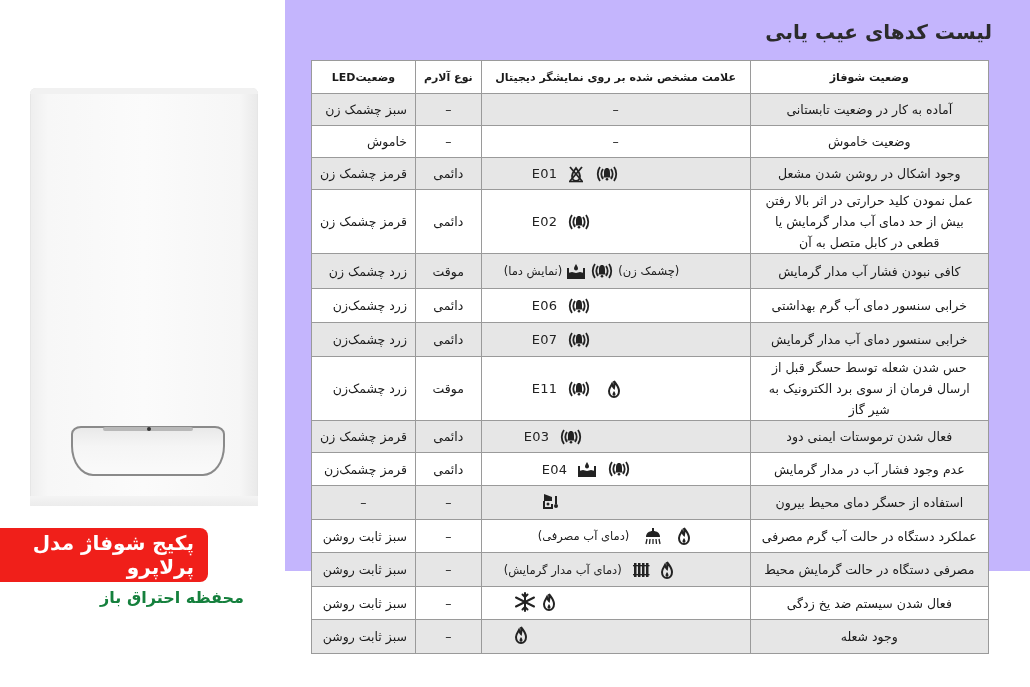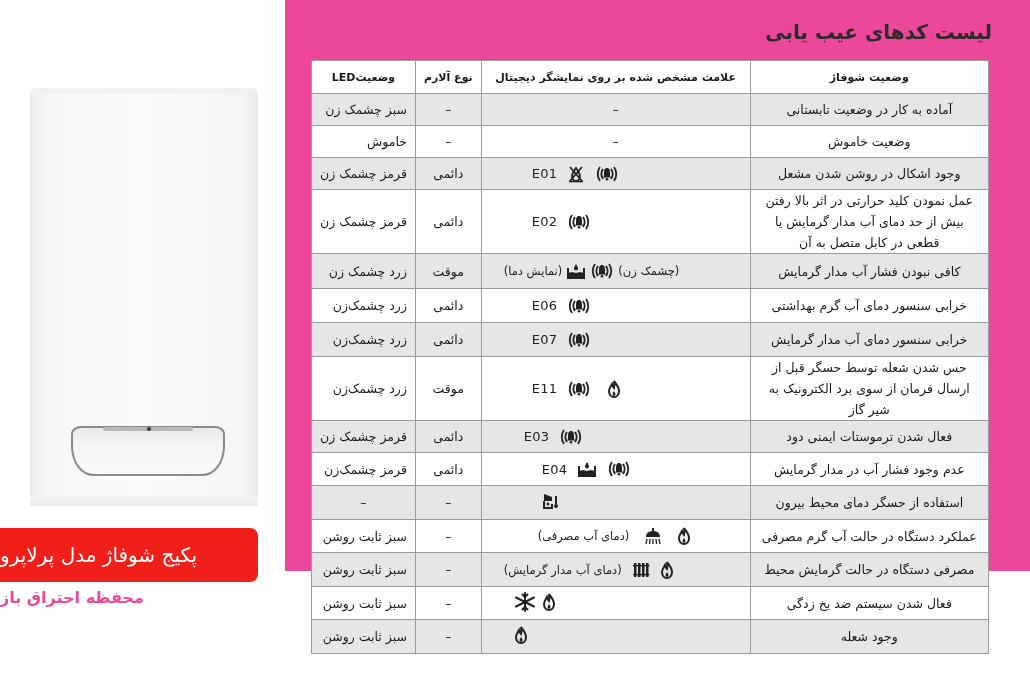--- a/index.html
+++ b/index.html
@@ -18,34 +18,34 @@
   .boiler-panel {
     position: absolute; left: 41px; top: 338px; width: 154px; height: 50px;
     border: 2px solid #8a8a8a; border-radius: 10px 10px 22px 22px / 8px 8px 30px 30px;
     background: linear-gradient(180deg, #e9e9e9 0%, #f5f5f5 40%, #fafafa 100%);
   }
   .boiler-panel-bar { position: absolute; left: 30px; right: 30px; top: -1px; height: 4px; background: #b8b8b8; border-radius: 2px; }
   .boiler-panel-dot { position: absolute; left: 74px; top: -1px; width: 4px; height: 4px; background: #333; border-radius: 50%; }
   .boiler-shadow { position: absolute; left: 0; right: 0; bottom: 0; height: 10px; background: linear-gradient(180deg, #f4f4f4, #ececec); }
 
   .red-banner {
-    position: absolute; left: 0; top: 528px; width: 258px; height: 54px;
+    position: absolute; left: 0; top: 528px; width: 208px; height: 54px;
     background: #f01f1a; border-radius: 0 8px 8px 0;
-    color: #ffffff; font-weight: normal; font-size: 20px;
+    color: #ffffff; font-weight: bold; font-size: 20px;
     display: flex; align-items: center; justify-content: flex-end; padding-right: 14px;
     direction: rtl;
   }
   .red-banner span { direction: rtl; }
   .subtitle {
-    position: absolute; left: 0; top: 588px; width: 244px; text-align: left;
-    font-weight: bold; font-size: 16px; color: #ec4899; direction: rtl;
+    position: absolute; left: 0; top: 588px; width: 244px; text-align: right;
+    font-weight: bold; font-size: 16px; color: #15803d; direction: rtl;
   }
 
   
-  .right-panel { position: absolute; left: 285px; top: 0; width: 745px; height: 571px; background: #ec4899; }
+  .right-panel { position: absolute; left: 285px; top: 0; width: 745px; height: 571px; background: #c4b5fd; }
   .title {
     position: absolute; right: 38px; top: 20px; font-size: 20px; font-weight: bold; color: #2b2b2b; direction: rtl;
   }
 
   table.codes {
     position: absolute; left: 26px; top: 60px; width: 678px;
     border-collapse: collapse; direction: rtl; font-size: 12.5px;
   }
   table.codes th, table.codes td {
     border: 1px solid #9a9a9a; padding: 0 8px; vertical-align: middle;

